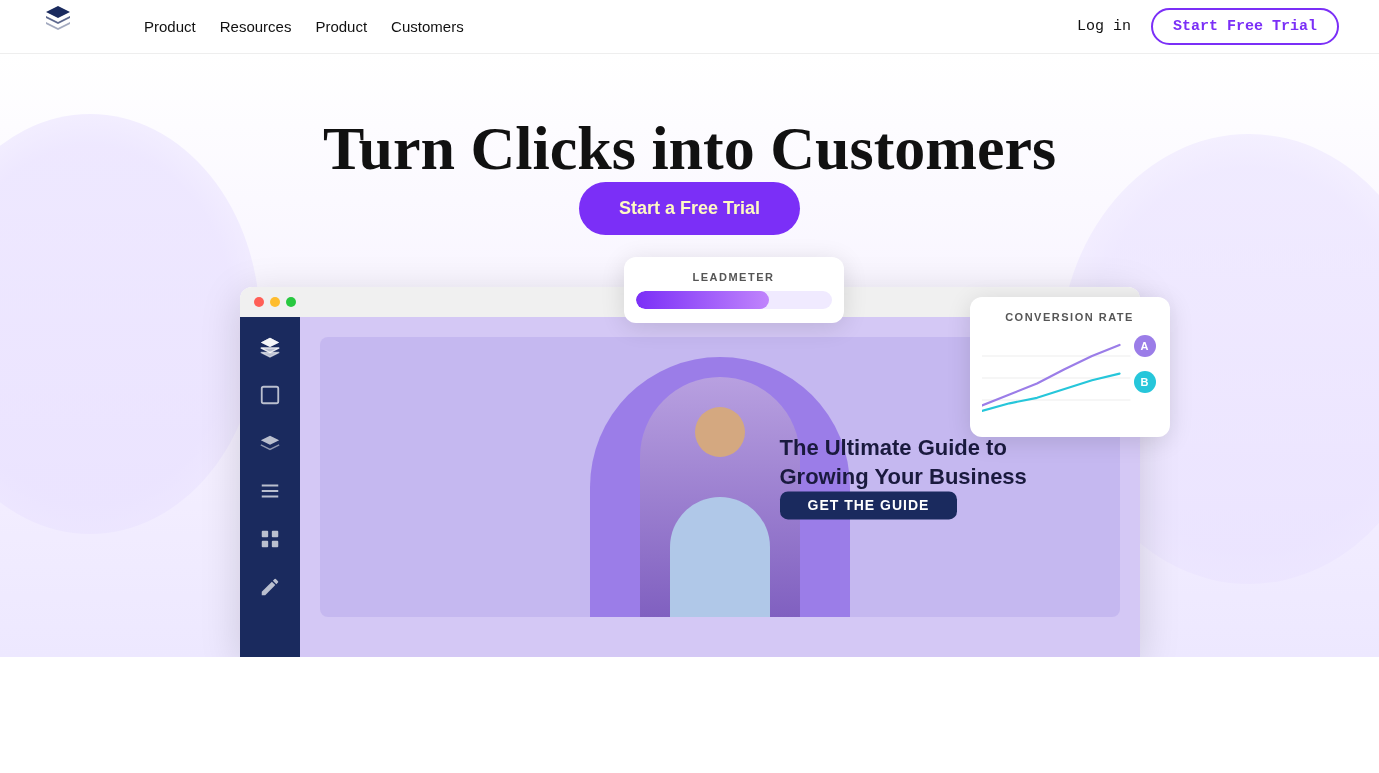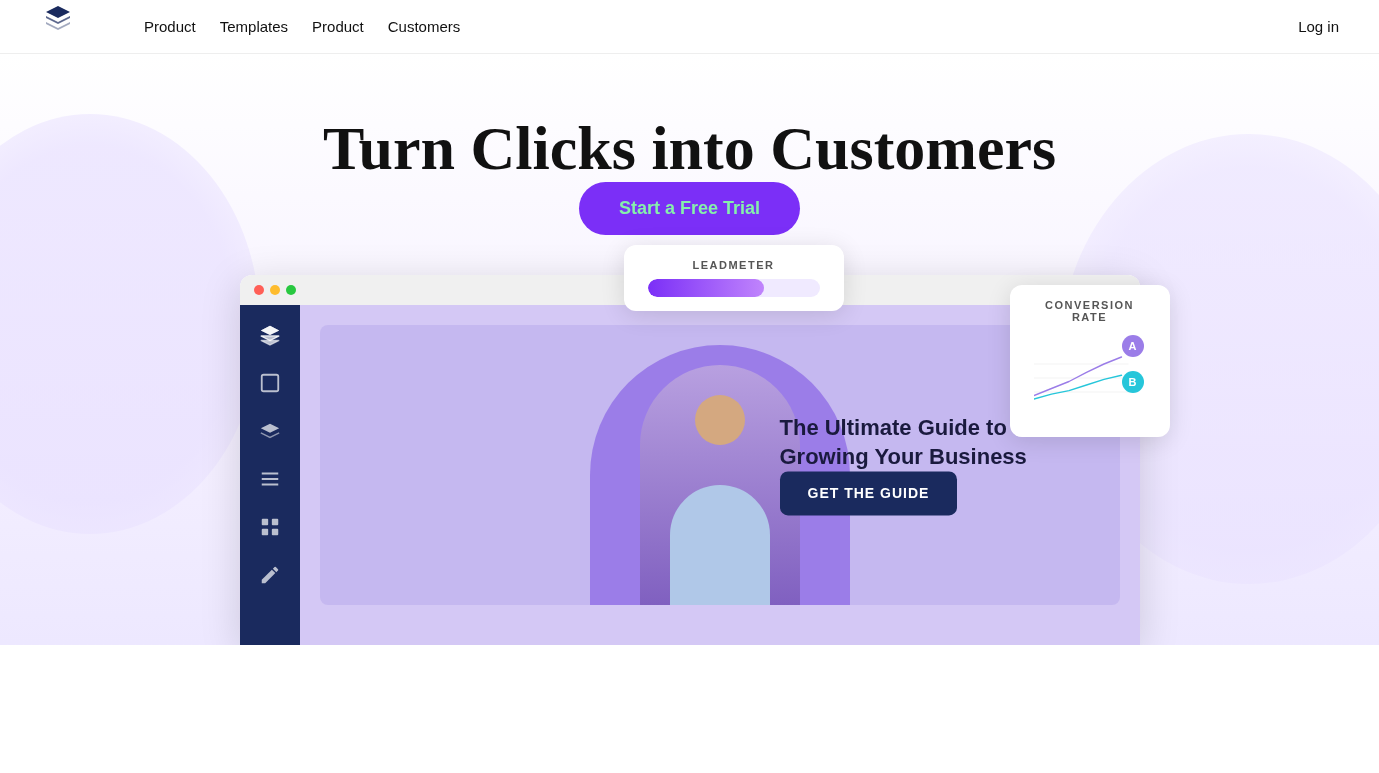--- a/index.html
+++ b/index.html
@@ -11,21 +11,21 @@
       padding: 0 40px; height: 54px; border-bottom: 1px solid #eee;
       position: relative; z-index: 10; background: #fff;
     }
     .nav-left { display: flex; gap: 28px; }
     .nav-logo { width: 36px; height: 36px; }
     .nav-links { display: flex; gap: 24px; }
     .nav-link {
       font-size: 15px; color: #111; text-decoration: none; font-weight: 500;
       data-interactable: true;
     }
-    .nav-right { display: flex; align-items: center; gap: 20px; }
+    .nav-right { display: flex; align-items: center; gap: 20px; font-family: Liberation Mono, monospace; }
     .nav-login { font-size: 15px; color: #111; text-decoration: none; font-weight: 500; }
     .nav-cta {
       border: 2px solid #7b2ff7; border-radius: 999px; padding: 8px 20px;
       font-size: 15px; font-weight: 600; color: #7b2ff7; background: transparent;
       cursor: pointer; text-decoration: none;
     }
 
     
     .hero {
       text-align: center; padding: 60px 40px 0;
@@ -46,24 +46,24 @@
     }
     .hero-title {
       font-size: 62px; font-weight: 800; color: #111; line-height: 1.1;
       font-family: Georgia, 'Times New Roman', serif; position: relative; z-index: 1;
     }
     .hero-subtitle {
       font-size: 17px; color: #444; max-width: 680px; margin: 0 auto 36px;
       line-height: 1.7; position: relative; z-index: 1;
     }
     .hero-cta-btn {
-      display: inline-block; background: #7b2ff7; color: #86efac;
+      display: inline-block; background: #7b2ff7; color: #fef9c3;
       border-radius: 999px; padding: 16px 40px; font-size: 18px; font-weight: 600;
       text-decoration: none; cursor: pointer; border: none;
-      position: relative; z-index: 1; margin-bottom: 40px;
+      position: relative; z-index: 1; margin-bottom: 52px;
     }
 
     
     .hero-preview {
       position: relative; max-width: 900px; margin: 0 auto;
       z-index: 1;
     }
 
     
     .browser-window {
@@ -124,47 +124,47 @@
     .person-body {
       width: 100px; height: 120px; background: #b0c8e8;
       border-radius: 50px 50px 0 0; position: absolute; bottom: 0; left: 50%; transform: translateX(-50%);
     }
     .builder-page-title {
       font-size: 22px; font-weight: 800; color: #1a1a3e; line-height: 1.3;
     }
 
     .get-guide-btn {
       display: inline-block; background: #1a2a5e; color: #fff;
-      border-radius: 8px; padding: 14px 28px; font-size: 14px; font-weight: 700;
+      border-radius: 8px; padding: 6px 28px; font-size: 14px; font-weight: 700;
       letter-spacing: 1px; text-transform: uppercase; 
       cursor: pointer;
     }
 
     
     .float-card {
       position: absolute; background: #fff; border-radius: 12px;
-      box-shadow: 0 4px 24px rgba(0,0,0,0.12); padding: 14px 24px;
+      box-shadow: 0 4px 24px rgba(0,0,0,0.12); padding: 14px 12px;
     }
     .leadmeter-card {
       top: -30px; left: 50%; transform: translateX(-30%);
       width: 220px; z-index: 20;
     }
     .leadmeter-label {
       font-size: 11px; font-weight: 700; letter-spacing: 1.5px; color: #555; margin-bottom: 8px;
     }
     .leadmeter-bar-bg {
       height: 18px; background: #f0eaff; border-radius: 999px; overflow: hidden;
     }
     .leadmeter-bar-fill {
       height: 100%; width: 68%; border-radius: 999px;
       background: linear-gradient(90deg, #7b2ff7, #c084fc);
     }
 
     .conversion-card {
-      top: 10px; right: -30px; width: 160px; z-index: 20;
+      top: 10px; right: -30px; width: 200px; z-index: 20;
     }
     .conversion-label {
       font-size: 11px; font-weight: 700; letter-spacing: 1.5px; color: #555; margin-bottom: 10px;
     }
     .conversion-chart {
       height: 90px; position: relative;
     }
     .chart-lines {
       width: 100%; height: 100%; position: relative;
     }
@@ -185,27 +185,28 @@
 
     <svg class="nav-logo" data-interactable="true" viewBox="0 0 36 36" fill="none" xmlns="http://www.w3.org/2000/svg">
       <rect width="36" height="36" rx="4" fill="white"></rect>
 
       <polygon points="18,6 30,12 18,18 6,12" fill="#1a2a5e"></polygon>
       <polygon points="6,16 18,22 30,16 30,18 18,24 6,18" fill="#1a2a5e" opacity="0.7"></polygon>
       <polygon points="6,22 18,28 30,22 30,24 18,30 6,24" fill="#1a2a5e" opacity="0.4"></polygon>
     </svg>
     <nav class="nav-links" data-interactable="false">
       <a class="nav-link" data-interactable="true" href="#">Product</a>
-      <a class="nav-link" data-interactable="true" href="#">Templates</a>
+      <a class="nav-link" data-interactable="true" href="#">Resources</a>
       <a class="nav-link" data-interactable="true" href="#">Product</a>
       <a class="nav-link" data-interactable="true" href="#">Customers</a>
     </nav>
   </div>
   <div class="nav-right" data-interactable="false">
     <a class="nav-login" data-interactable="true" href="#">Log in</a>
+    <a class="nav-cta" data-interactable="true" href="#">Start Free Trial</a>
   </div>
 </nav>
 
 <section class="hero" data-interactable="false">
   <div class="hero-bg-left" data-interactable="false"></div>
   <div class="hero-bg-right" data-interactable="false"></div>
 
   <h1 class="hero-title" data-interactable="false">Turn Clicks into Customers</h1>
   <a class="hero-cta-btn" data-interactable="true" href="#">Start a Free Trial</a>
 

